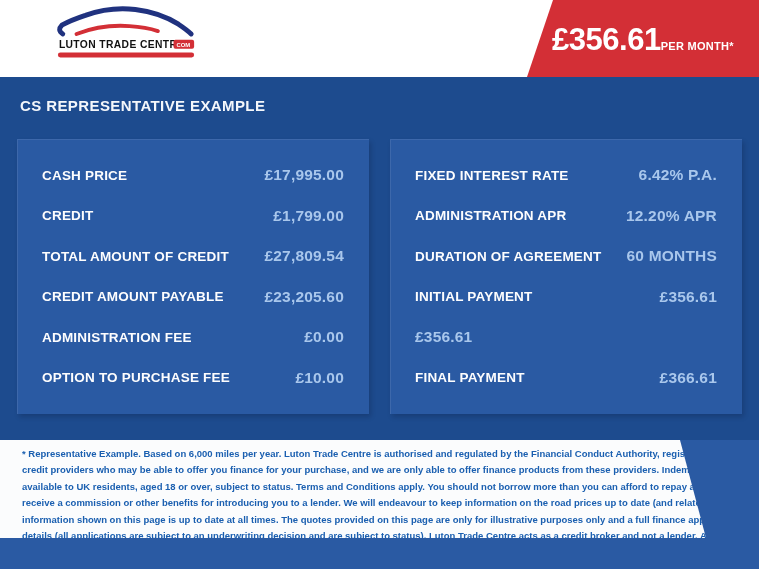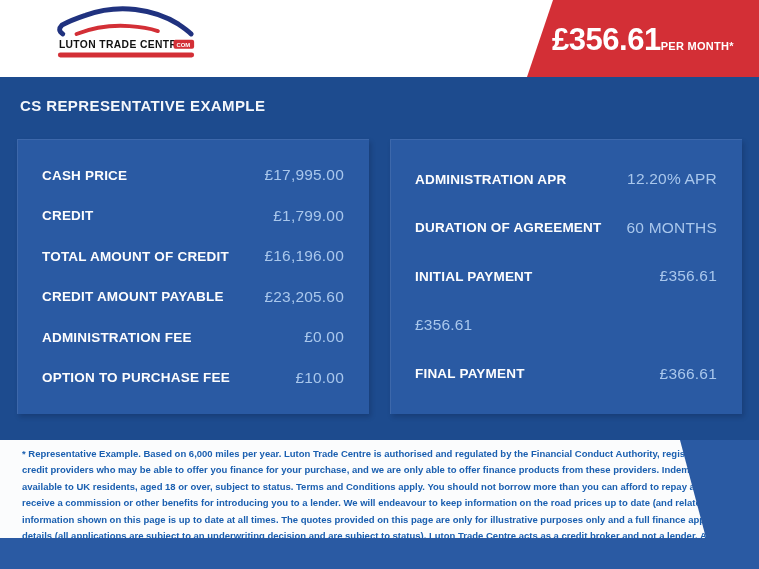--- a/index.html
+++ b/index.html
@@ -26,21 +26,21 @@
     padding:20px 0 0 20px;
   }
   .panels{display:flex;gap:21px;margin:25px 17px 4px 17px;}
   .panel{
     flex:1;height:275px;box-sizing:border-box;background:#2a5aa3;
     padding:16px 25px;display:flex;flex-direction:column;
     box-shadow:inset 1px 1px 0 rgba(255,255,255,0.09), 2px 3px 5px rgba(0,0,20,0.18);
   }
   .row{flex:1;display:flex;align-items:center;justify-content:space-between;}
   .row-label{color:#fdfdfe;font-size:13.5px;font-weight:bold;letter-spacing:0.2px;}
-  .row-value{color:#a9c7ec;font-size:15.5px;font-weight:normal;letter-spacing:0.2px;}
+  .row-value{color:#a9c7ec;font-size:15.5px;font-weight:bold;letter-spacing:0.2px;}
   
   .footer{position:absolute;top:440px;left:0;width:759px;height:98px;background:#fbfcfd;}
   .footer-text{padding:6px 0 0 22px;}
   .footer-line{
     white-space:nowrap;color:#1a5fb0;font-size:9.5px;font-weight:bold;
     line-height:16.4px;letter-spacing:0px;
   }
   .footer-wedge{
     position:absolute;top:0;right:0;width:110px;height:98px;background:#2a5aa3;
     clip-path:polygon(31px 0,100% 0,100% 100%,57px 100%);
@@ -77,37 +77,41 @@
         <div class="row">
           <span class="row-label">CASH PRICE</span>
           <span class="row-value">£17,995.00</span>
         </div>
         <div class="row">
           <span class="row-label">CREDIT</span>
           <span class="row-value">£1,799.00</span>
         </div>
         <div class="row">
           <span class="row-label">TOTAL AMOUNT OF CREDIT</span>
-          <span class="row-value">£16,196.00</span>
+          <span class="row-value">£27,809.54</span>
         </div>
         <div class="row">
           <span class="row-label">CREDIT AMOUNT PAYABLE</span>
           <span class="row-value">£23,205.60</span>
         </div>
         <div class="row">
           <span class="row-label">ADMINISTRATION FEE</span>
           <span class="row-value">£0.00</span>
         </div>
         <div class="row">
           <span class="row-label">OPTION TO PURCHASE FEE</span>
           <span class="row-value">£10.00</span>
         </div>
       </div>
 
       <div class="panel">
+        <div class="row">
+          <span class="row-label">FIXED INTEREST RATE</span>
+          <span class="row-value">6.42% P.A.</span>
+        </div>
         <div class="row">
           <span class="row-label">ADMINISTRATION APR</span>
           <span class="row-value">12.20% APR</span>
         </div>
         <div class="row">
           <span class="row-label">DURATION OF AGREEMENT</span>
           <span class="row-value">60 MONTHS</span>
         </div>
         <div class="row">
           <span class="row-label">INITIAL PAYMENT</span>

